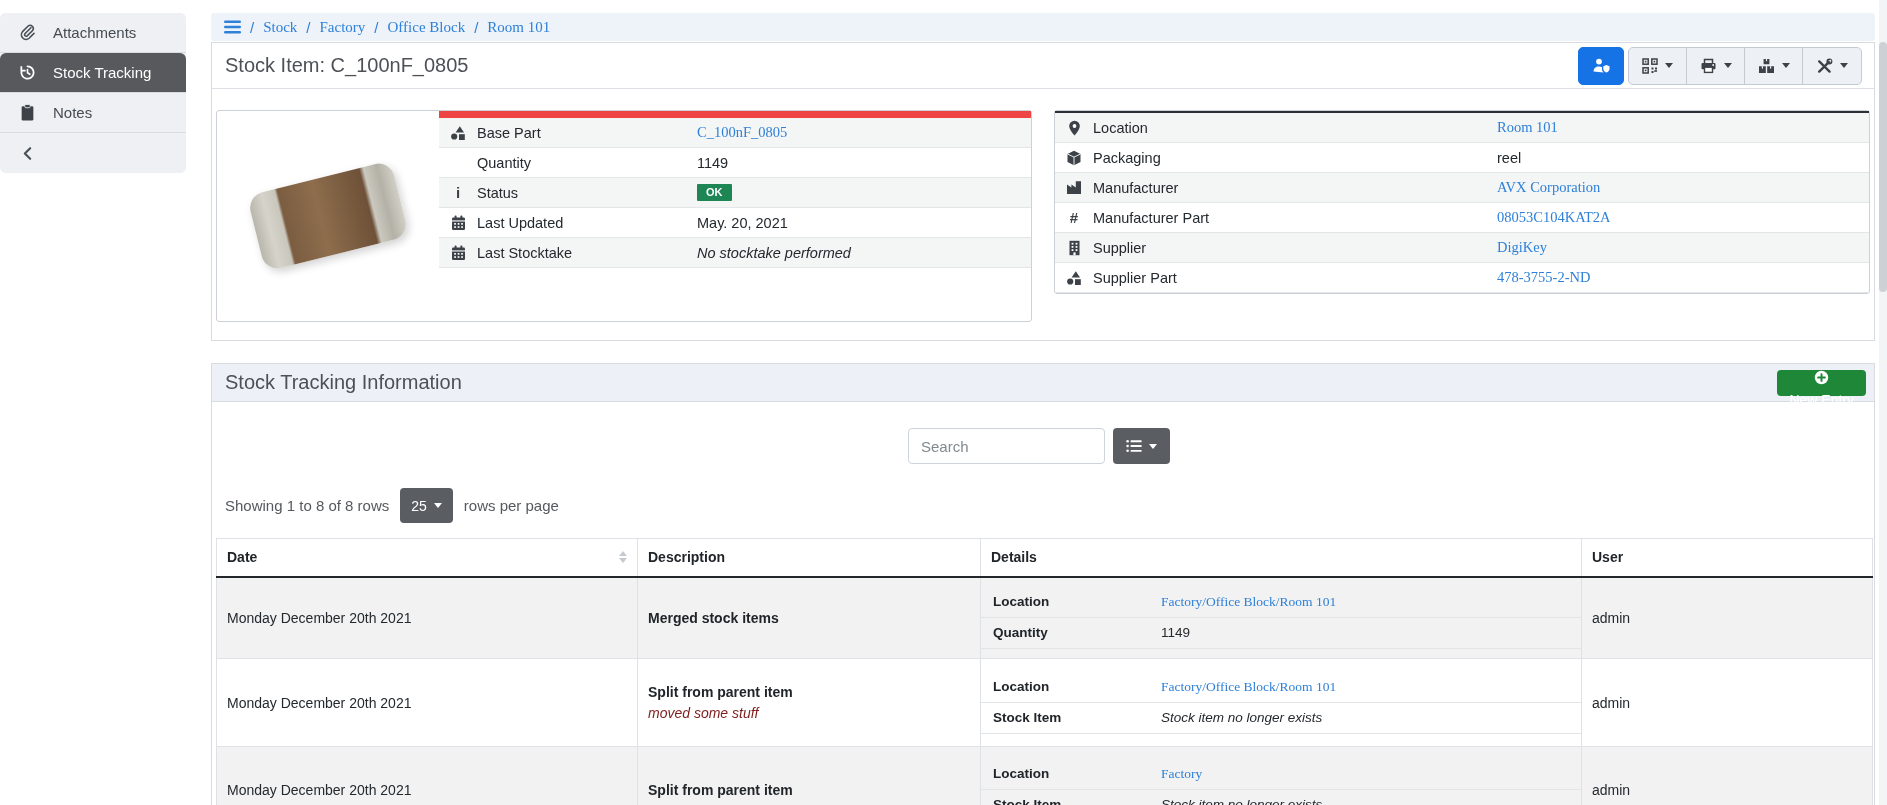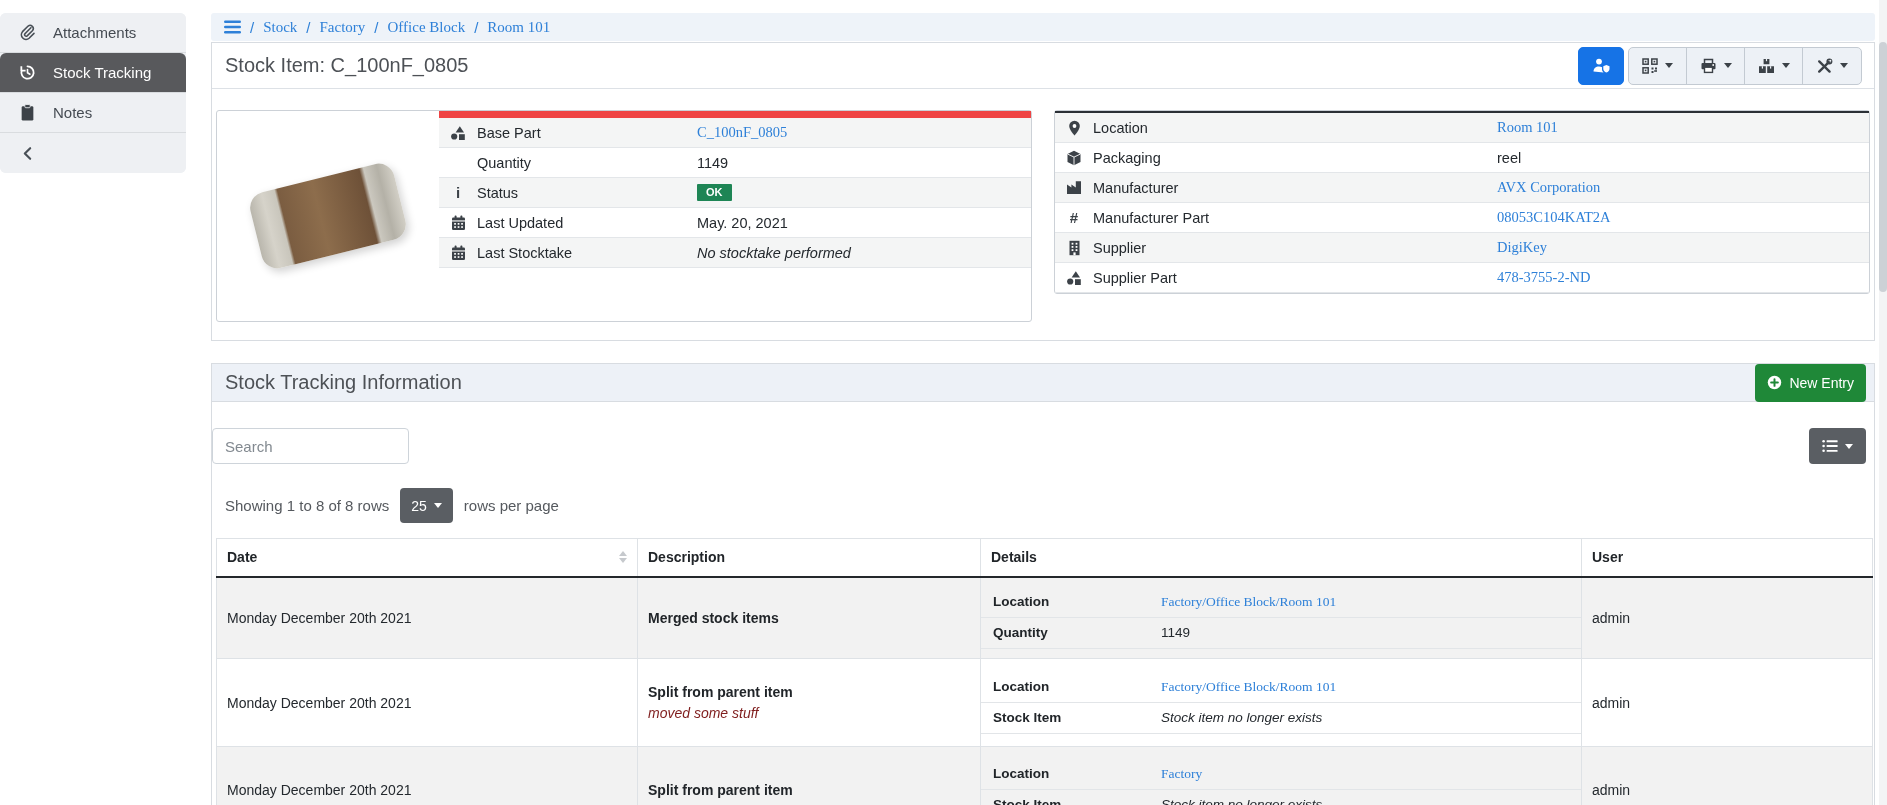--- a/index.html
+++ b/index.html
@@ -90,25 +90,26 @@
   .glyph { font-weight: 800; font-size: 15px; color: #3c4248; }
 
   
   .tracking-card { border: 1px solid #d8dce1; margin-top: 22px; background: #fff; height: 466px; }
   .tracking-header {
     height: 38px; background: #edf1f7; border-bottom: 1px solid #d8dce1;
     display: flex; align-items: center; justify-content: space-between; padding: 0 8px 0 13px;
   }
   .tracking-title { font-size: 20px; font-weight: 500; color: #4d5156; }
   .btn-success {
-    height: 38px; background: #1f8838; color: #fff; border: none; border-radius: 4px;
+    height: 26px; background: #1f8838; color: #fff; border: none; border-radius: 4px;
     display: flex; align-items: center; gap: 7px; padding: 0 12px; font-size: 14px; cursor: pointer;
     font-family: "Liberation Sans", sans-serif;
-  }
-  .controls-row { display: flex; justify-content: space-between; align-items: center; gap: 8px; padding: 26px 8px 0 0; }
+    flex-direction: column;
+  }
+  .controls-row { display: flex; justify-content: center; align-items: center; gap: 8px; padding: 26px 8px 0 0; }
   .search-input {
     width: 197px; height: 36px; border: 1px solid #ced4da; border-radius: 4px;
     padding: 0 12px; font-size: 15px; color: #495057; font-family: "Liberation Sans", sans-serif;
   }
   .search-input::placeholder { color: #828990; }
   .btn-dark {
     background: #5a5e63; color: #fff; border: none; border-radius: 4px; cursor: pointer;
     display: flex; align-items: center; justify-content: center; gap: 7px;
     font-family: Liberation Sans, sans-serif;
   }

